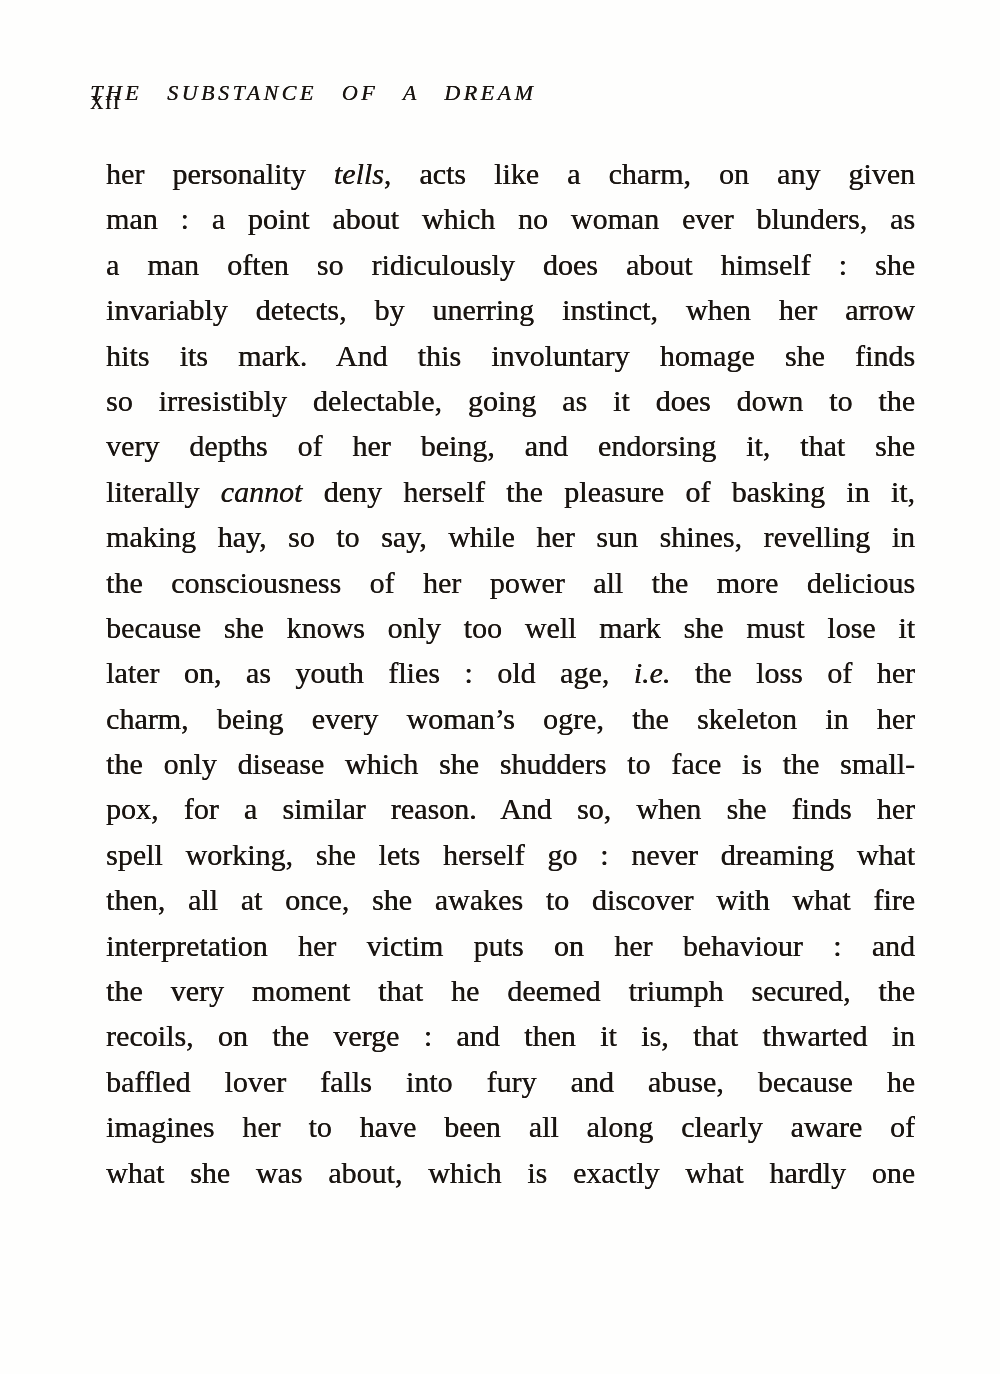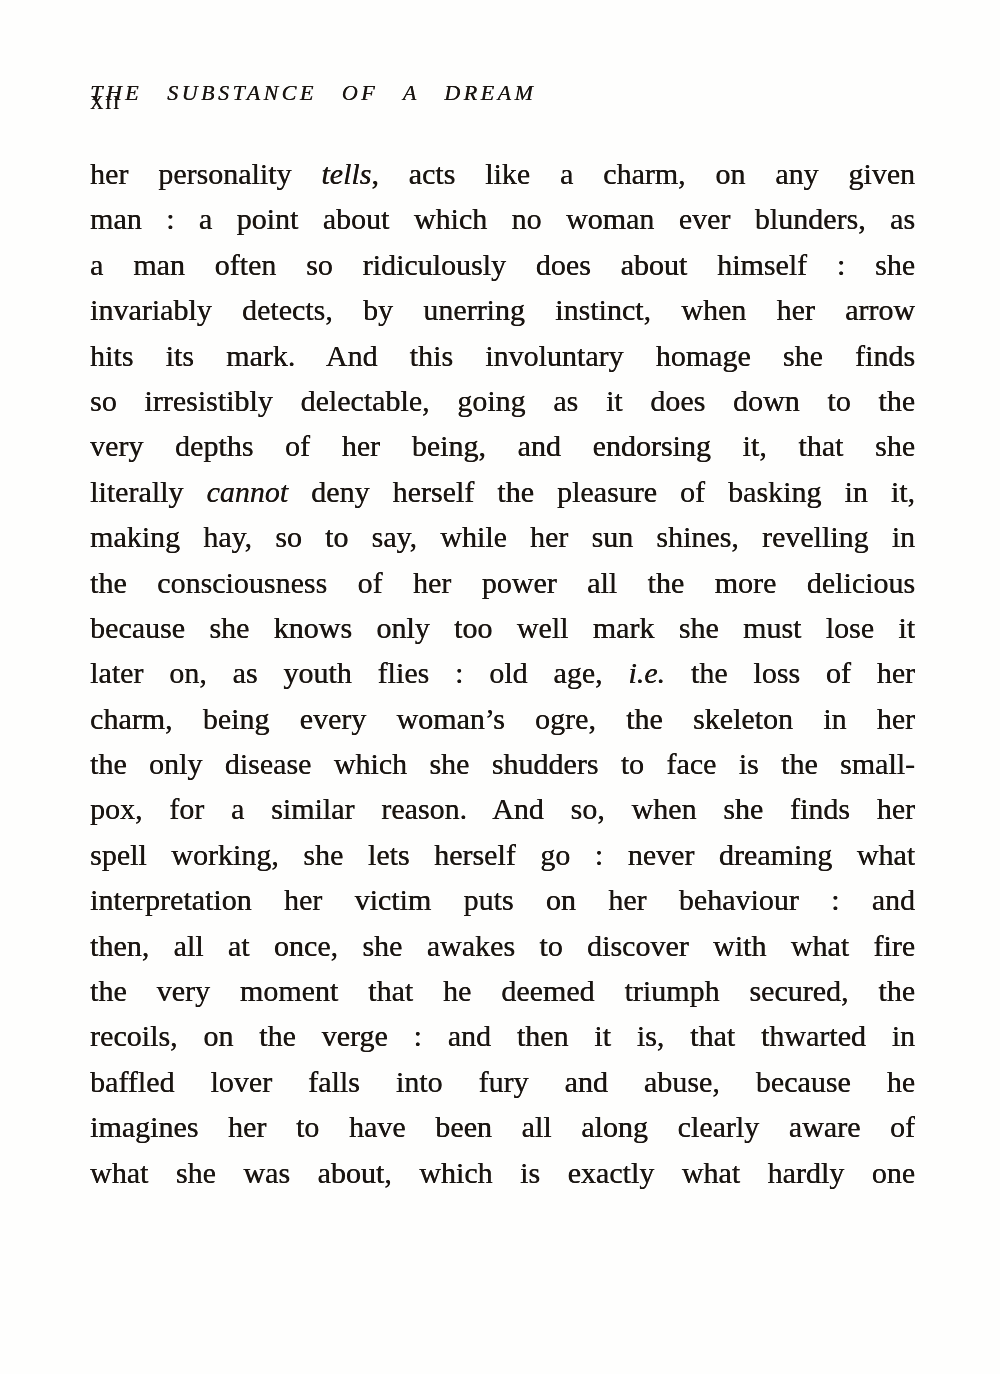--- a/index.html
+++ b/index.html
@@ -48,20 +48,21 @@
     font-size: 30px;
     line-height: 45.4px;
     text-shadow: 0.35px 0 0 currentColor;
   }
   .line {
     text-align: justify;
     text-align-last: justify;
     text-justify: inter-word;
     height: 45.4px;
     overflow: hidden;
+    margin-left: 16px;
   }
   .it {
     font-style: italic;
   }
 </style>
 </head>
 <body>
 
 <div class="page">
   <div class="header">
@@ -78,21 +79,21 @@
       <div class="line"><span class="run">very depths of her being, and endorsing it, that she</span></div>
       <div class="line"><span class="run">literally </span><span class="run it">cannot</span><span class="run"> deny herself the pleasure of basking in it,</span></div>
       <div class="line"><span class="run">making hay, so to say, while her sun shines, revelling in</span></div>
       <div class="line"><span class="run">the consciousness of her power all the more delicious</span></div>
       <div class="line"><span class="run">because she knows only too well mark she must lose it</span></div>
       <div class="line"><span class="run">later on, as youth flies : old age, </span><span class="run it">i.e.</span><span class="run"> the loss of her</span></div>
       <div class="line"><span class="run">charm, being every woman’s ogre, the skeleton in her</span></div>
       <div class="line"><span class="run">the only disease which she shudders to face is the small-</span></div>
       <div class="line"><span class="run">pox, for a similar reason. And so, when she finds her</span></div>
       <div class="line"><span class="run">spell working, she lets herself go : never dreaming what</span></div>
+      <div class="line"><span class="run">then, all at once, she awakes to discover with what fire</span></div>
       <div class="line"><span class="run">interpretation her victim puts on her behaviour : and</span></div>
-      <div class="line"><span class="run">then, all at once, she awakes to discover with what fire</span></div>
       <div class="line"><span class="run">the very moment that he deemed triumph secured, the</span></div>
       <div class="line"><span class="run">recoils, on the verge : and then it is, that thwarted in</span></div>
       <div class="line"><span class="run">baffled lover falls into fury and abuse, because he</span></div>
       <div class="line"><span class="run">imagines her to have been all along clearly aware of</span></div>
       <div class="line"><span class="run">what she was about, which is exactly what hardly one</span></div>
     </div>
 </div>
 
 </body></html>

